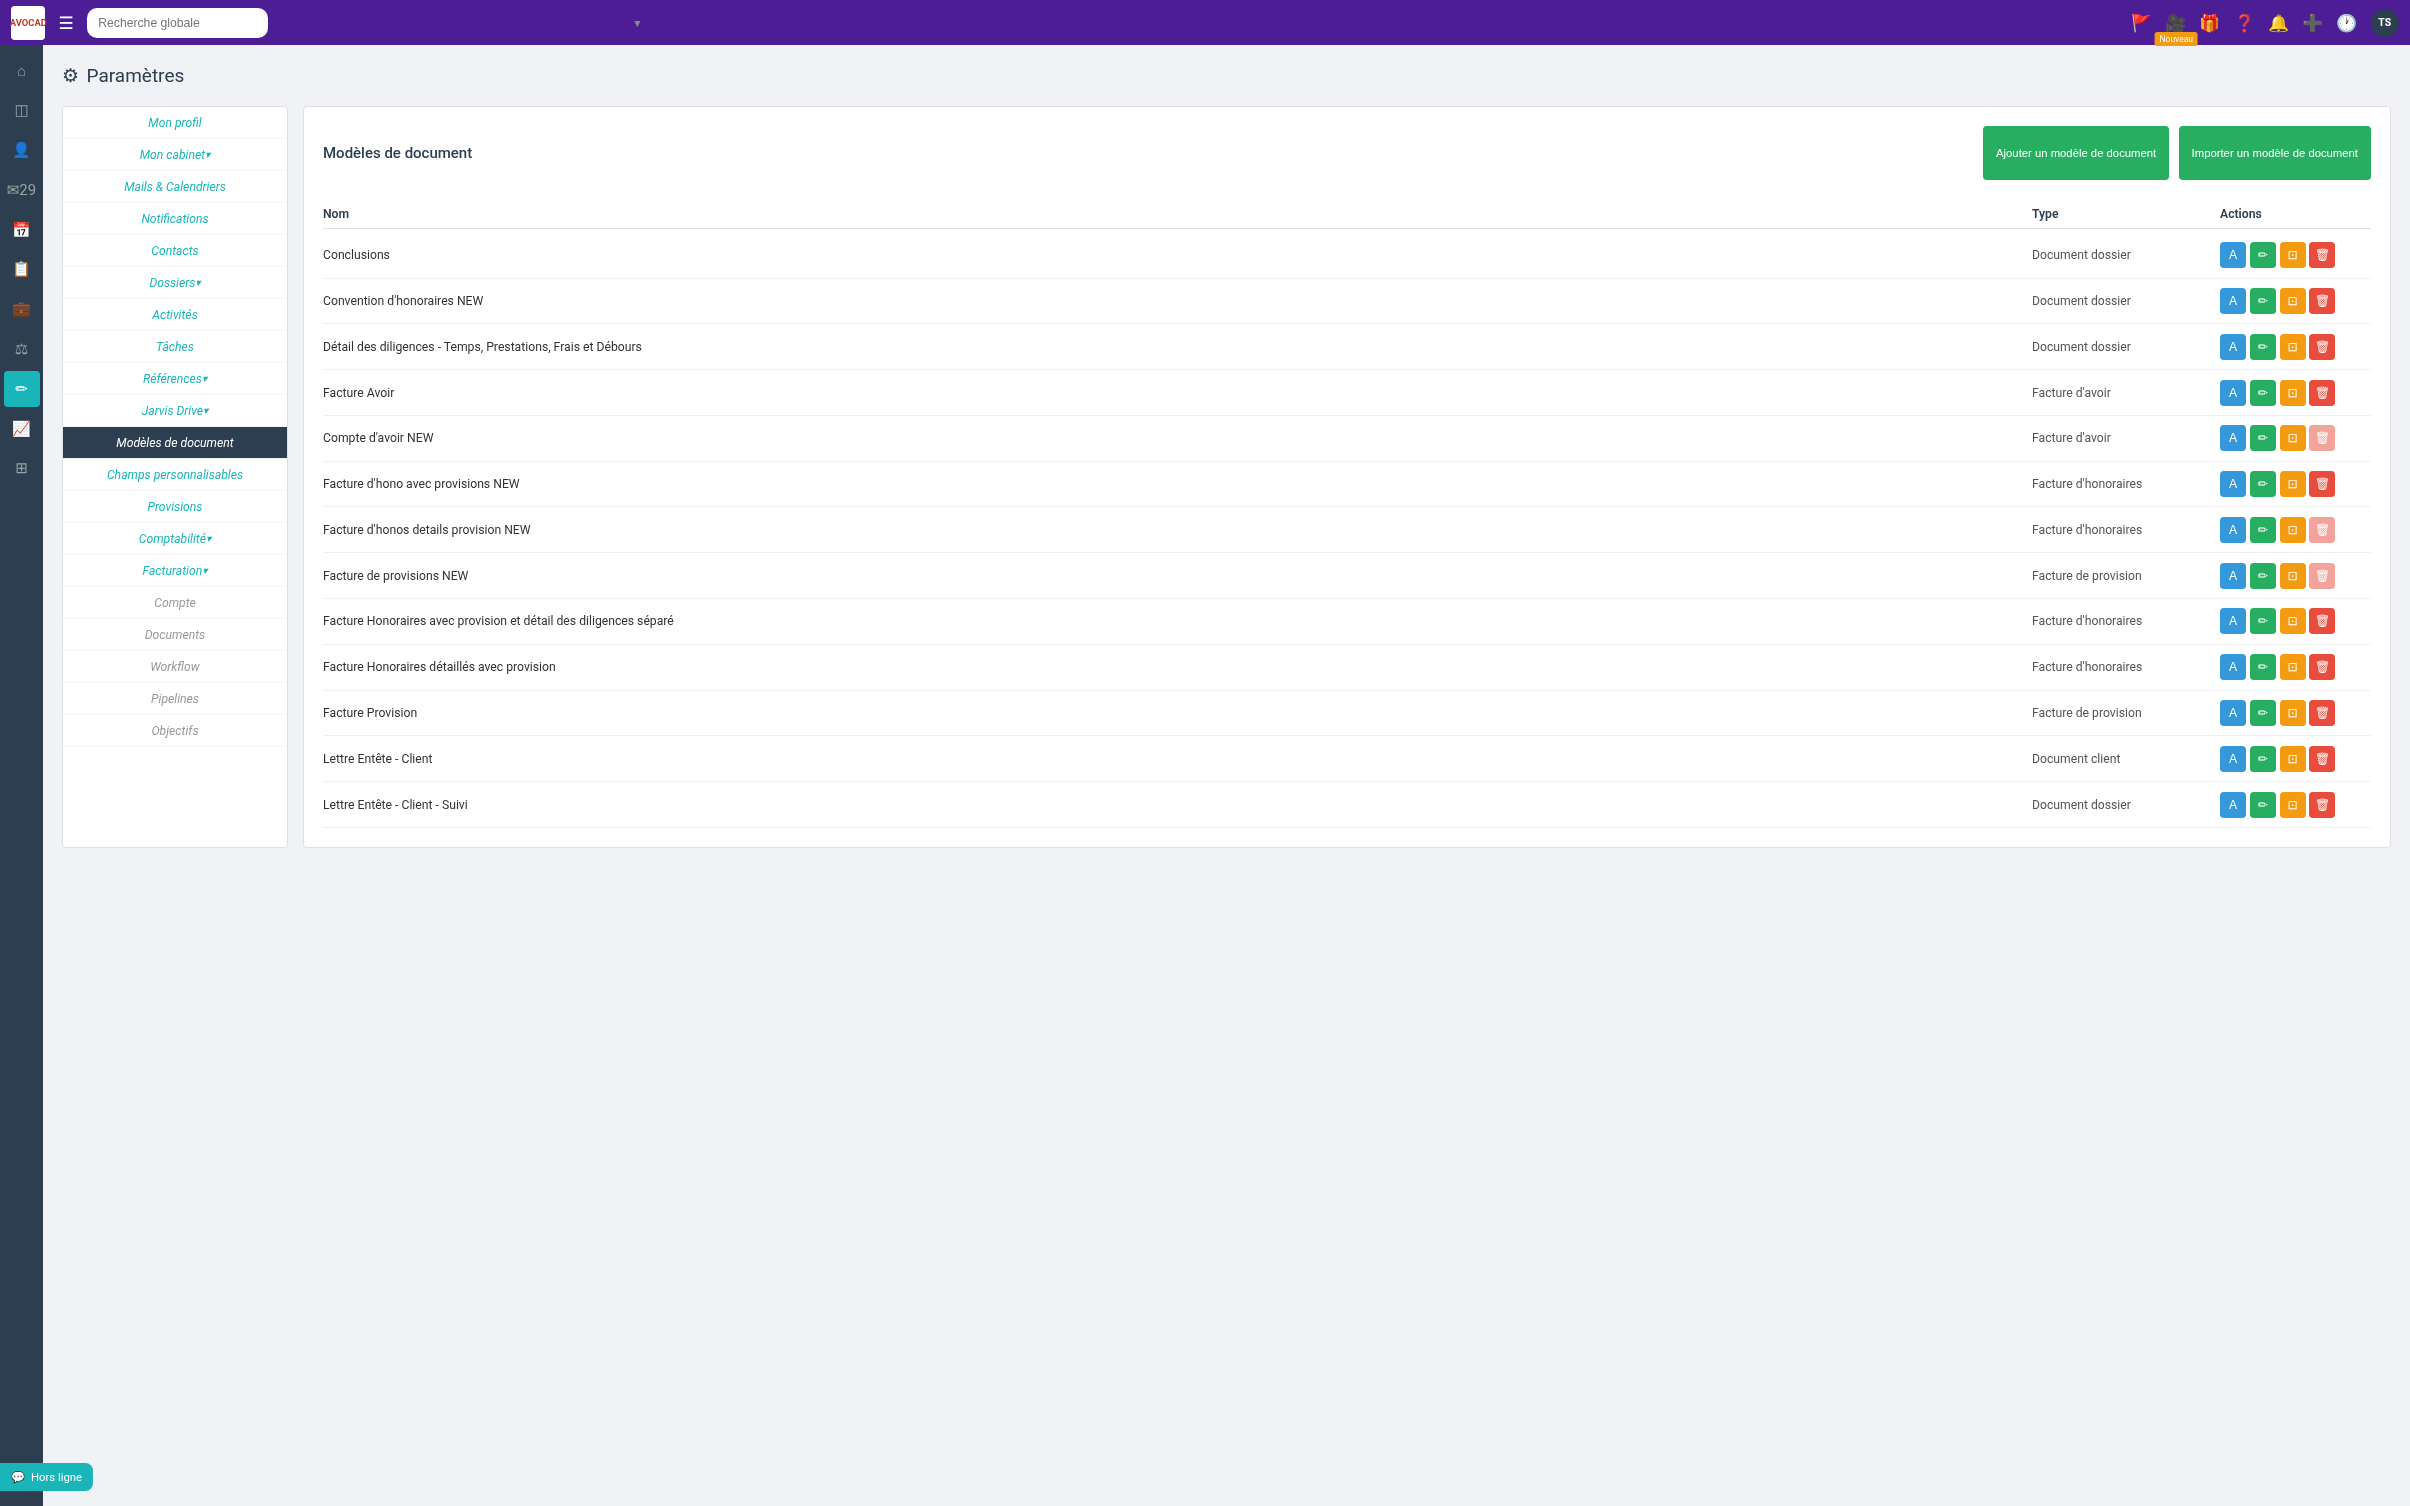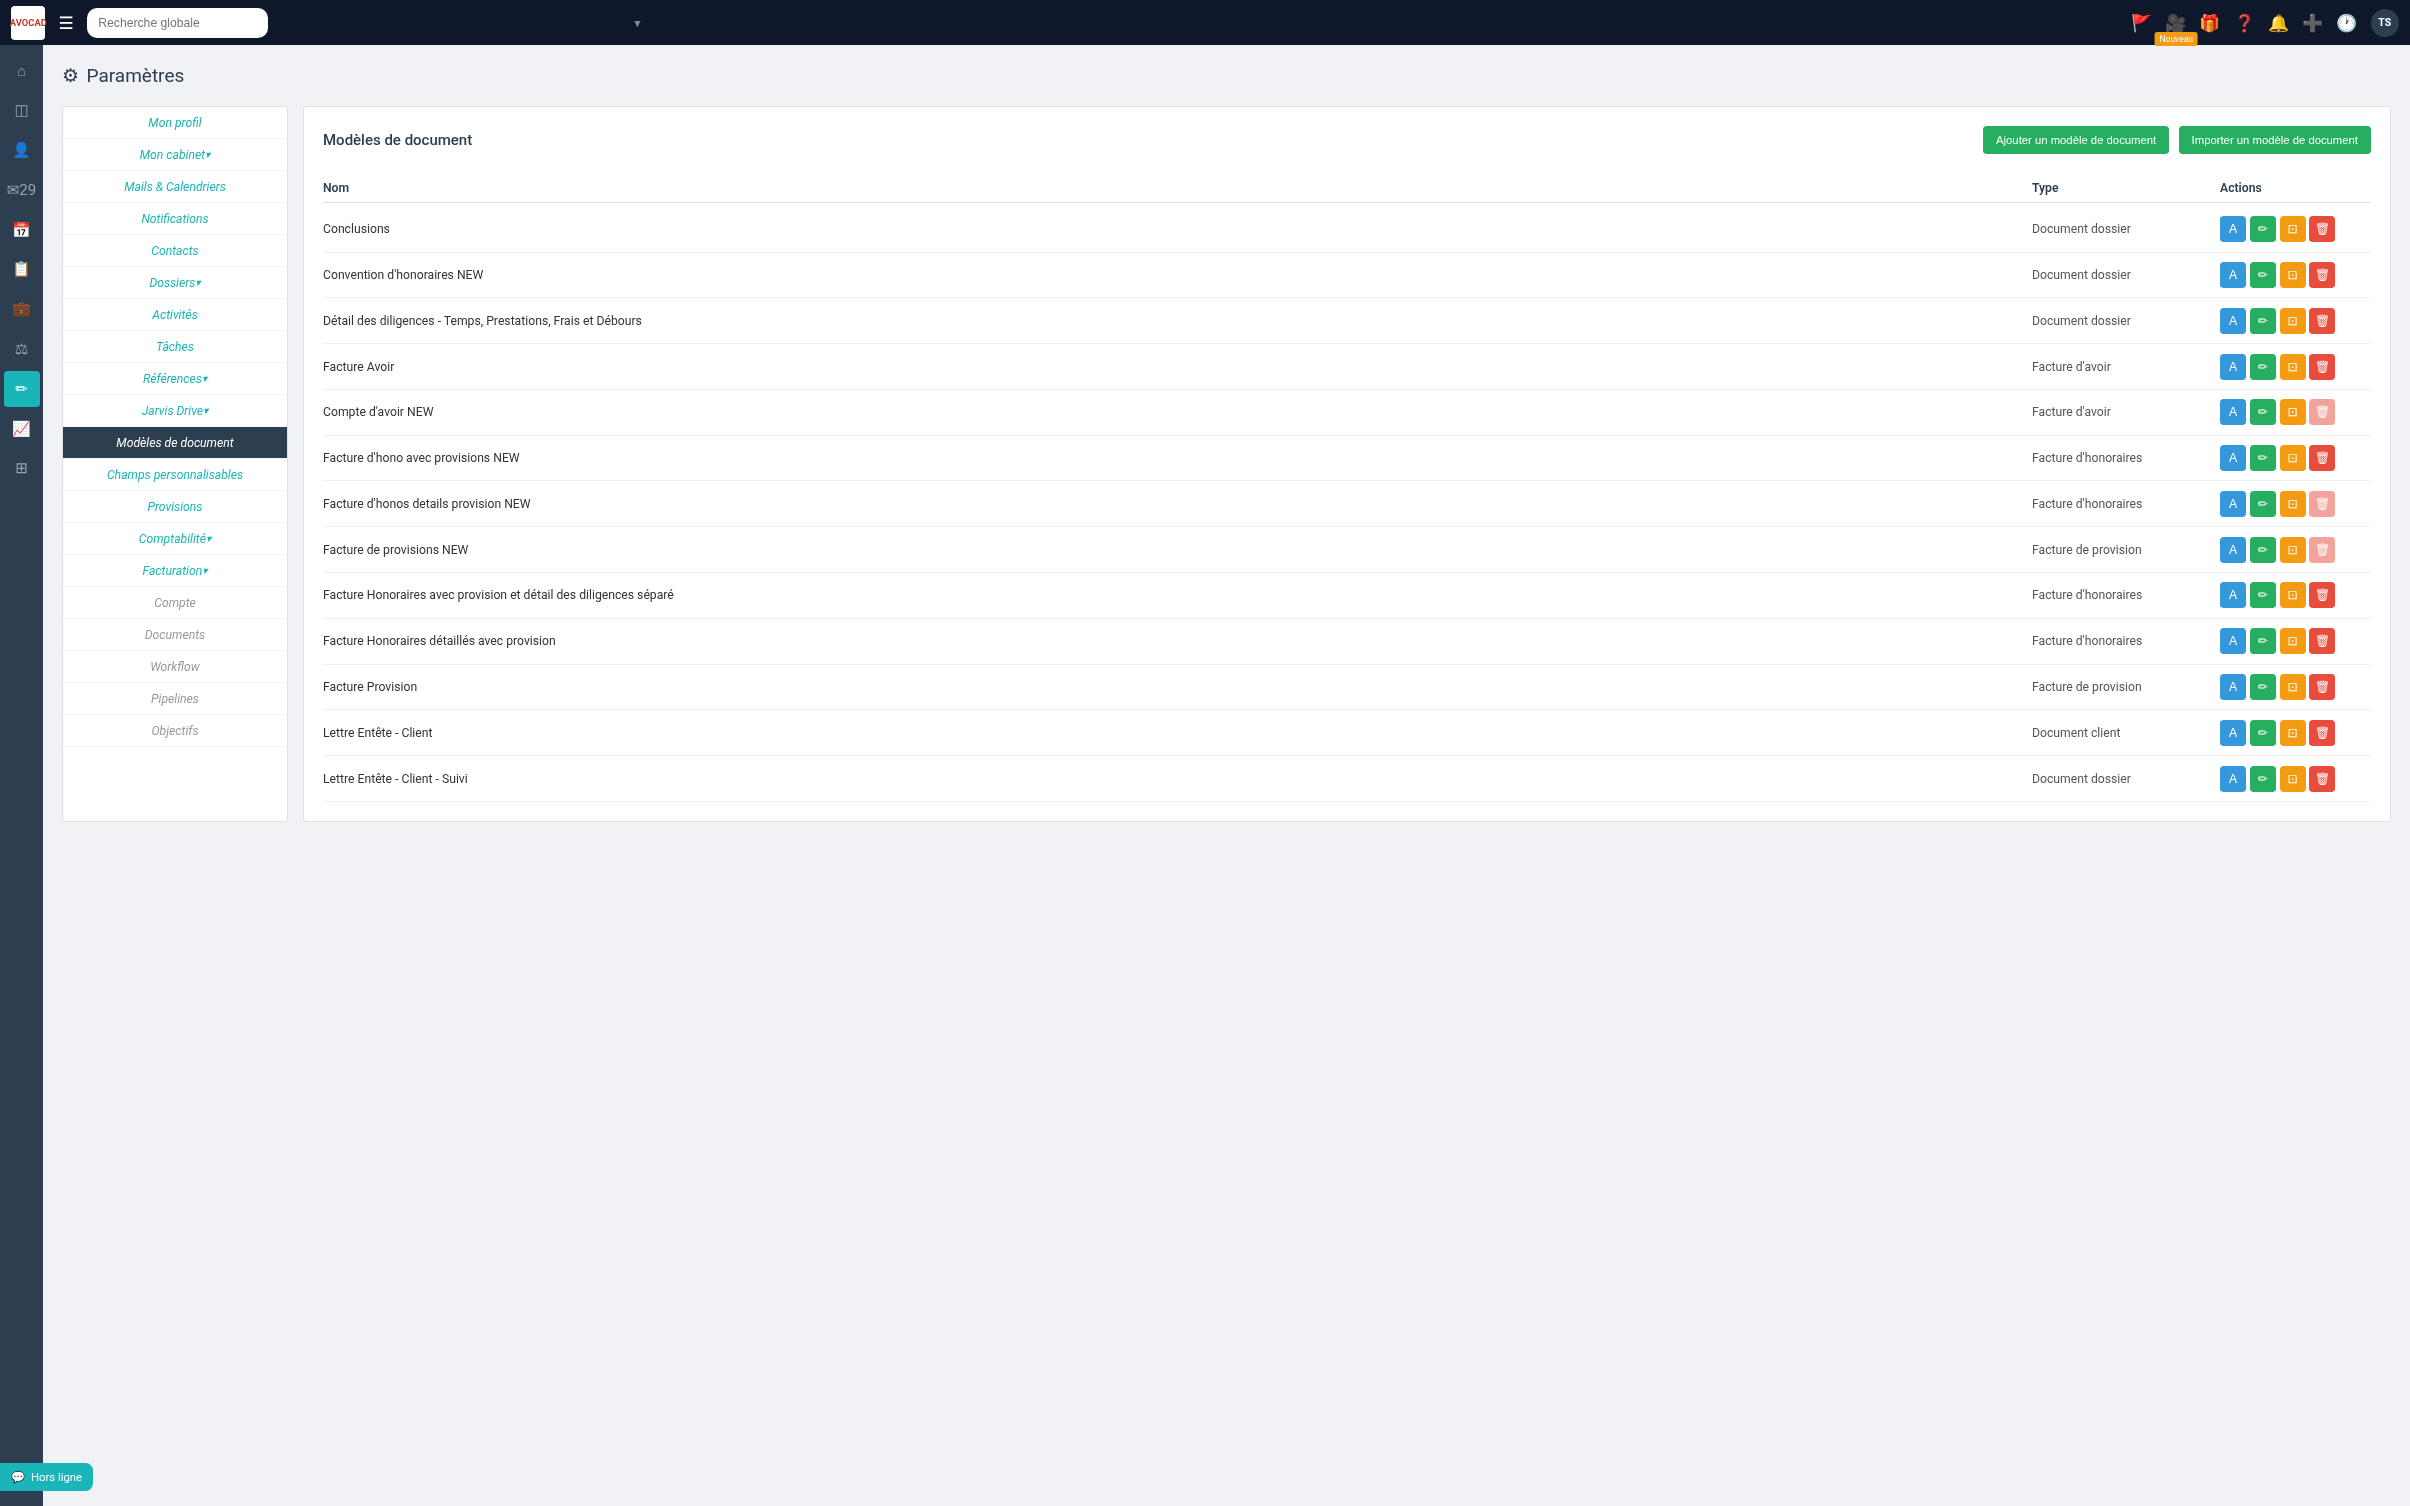--- a/index.html
+++ b/index.html
@@ -1,21 +1,21 @@
 <!DOCTYPE html>
 <html style="font-size:15px"><head>
   <meta charset="utf-8">
   <style>
     * { box-sizing: border-box; margin: 0; padding: 0; }
     body { font-family: -apple-system, BlinkMacSystemFont, 'Segoe UI', Roboto, sans-serif; font-size: 12.2px; background: #f0f2f5; overflow: hidden; }
 
     
     .navbar {
       height: 45px;
-      background: #0f172a;
+      background: #4c1d95;
       display: flex;
       align-items: center;
       padding: 0 11.3px;
       gap: 9.4px;
       position: fixed;
       top: 0; left: 0; right: 0;
       z-index: 100;
     }
     .navbar-logo {
       width: 34px; height: 34px;
@@ -184,21 +184,21 @@
       color: #2c3e50;
     }
     .header-buttons {
       display: flex;
       gap: 9.4px;
     }
     .btn-green {
       background: #27ae60;
       color: #fff;
       border: none;
-      padding: 8px 13px;
+      padding: 21px 13px;
       border-radius: 3.8px;
       cursor: pointer;
       font-size: 11.3px;
     }
 
     
     .table-header {
       display: grid;
       grid-template-columns: 1fr 188px 151px;
       padding: 7.5px 0;

